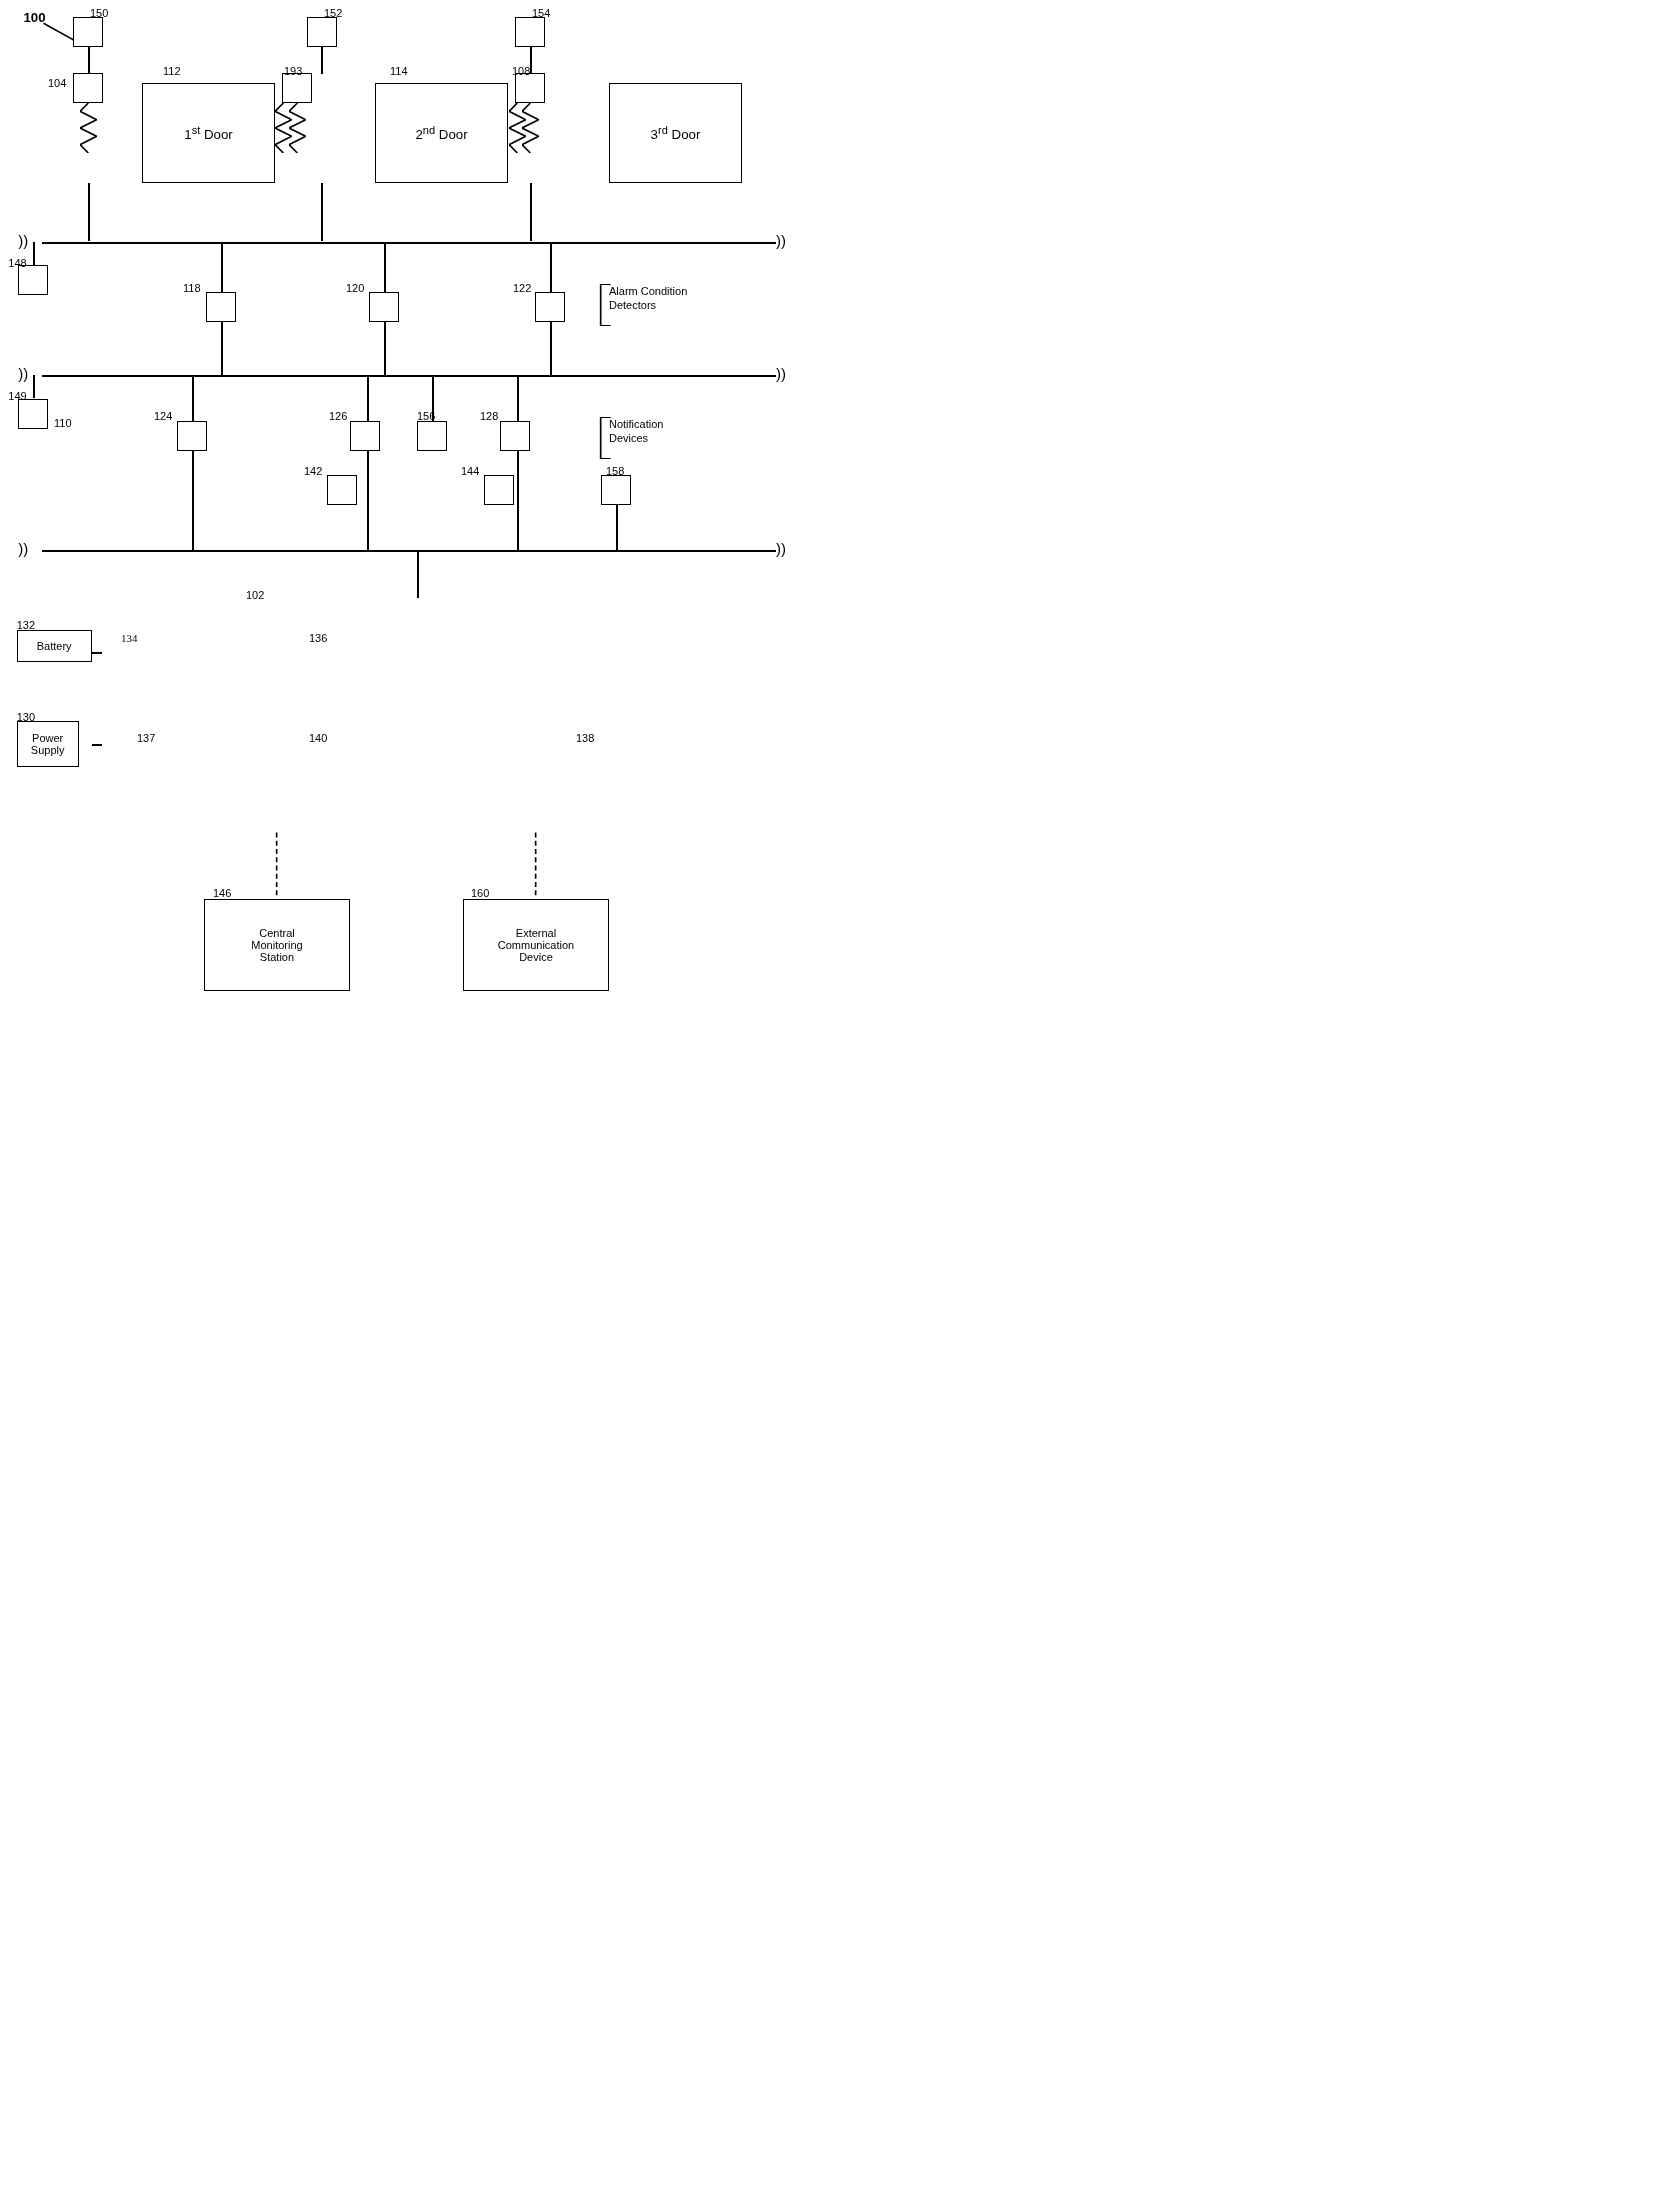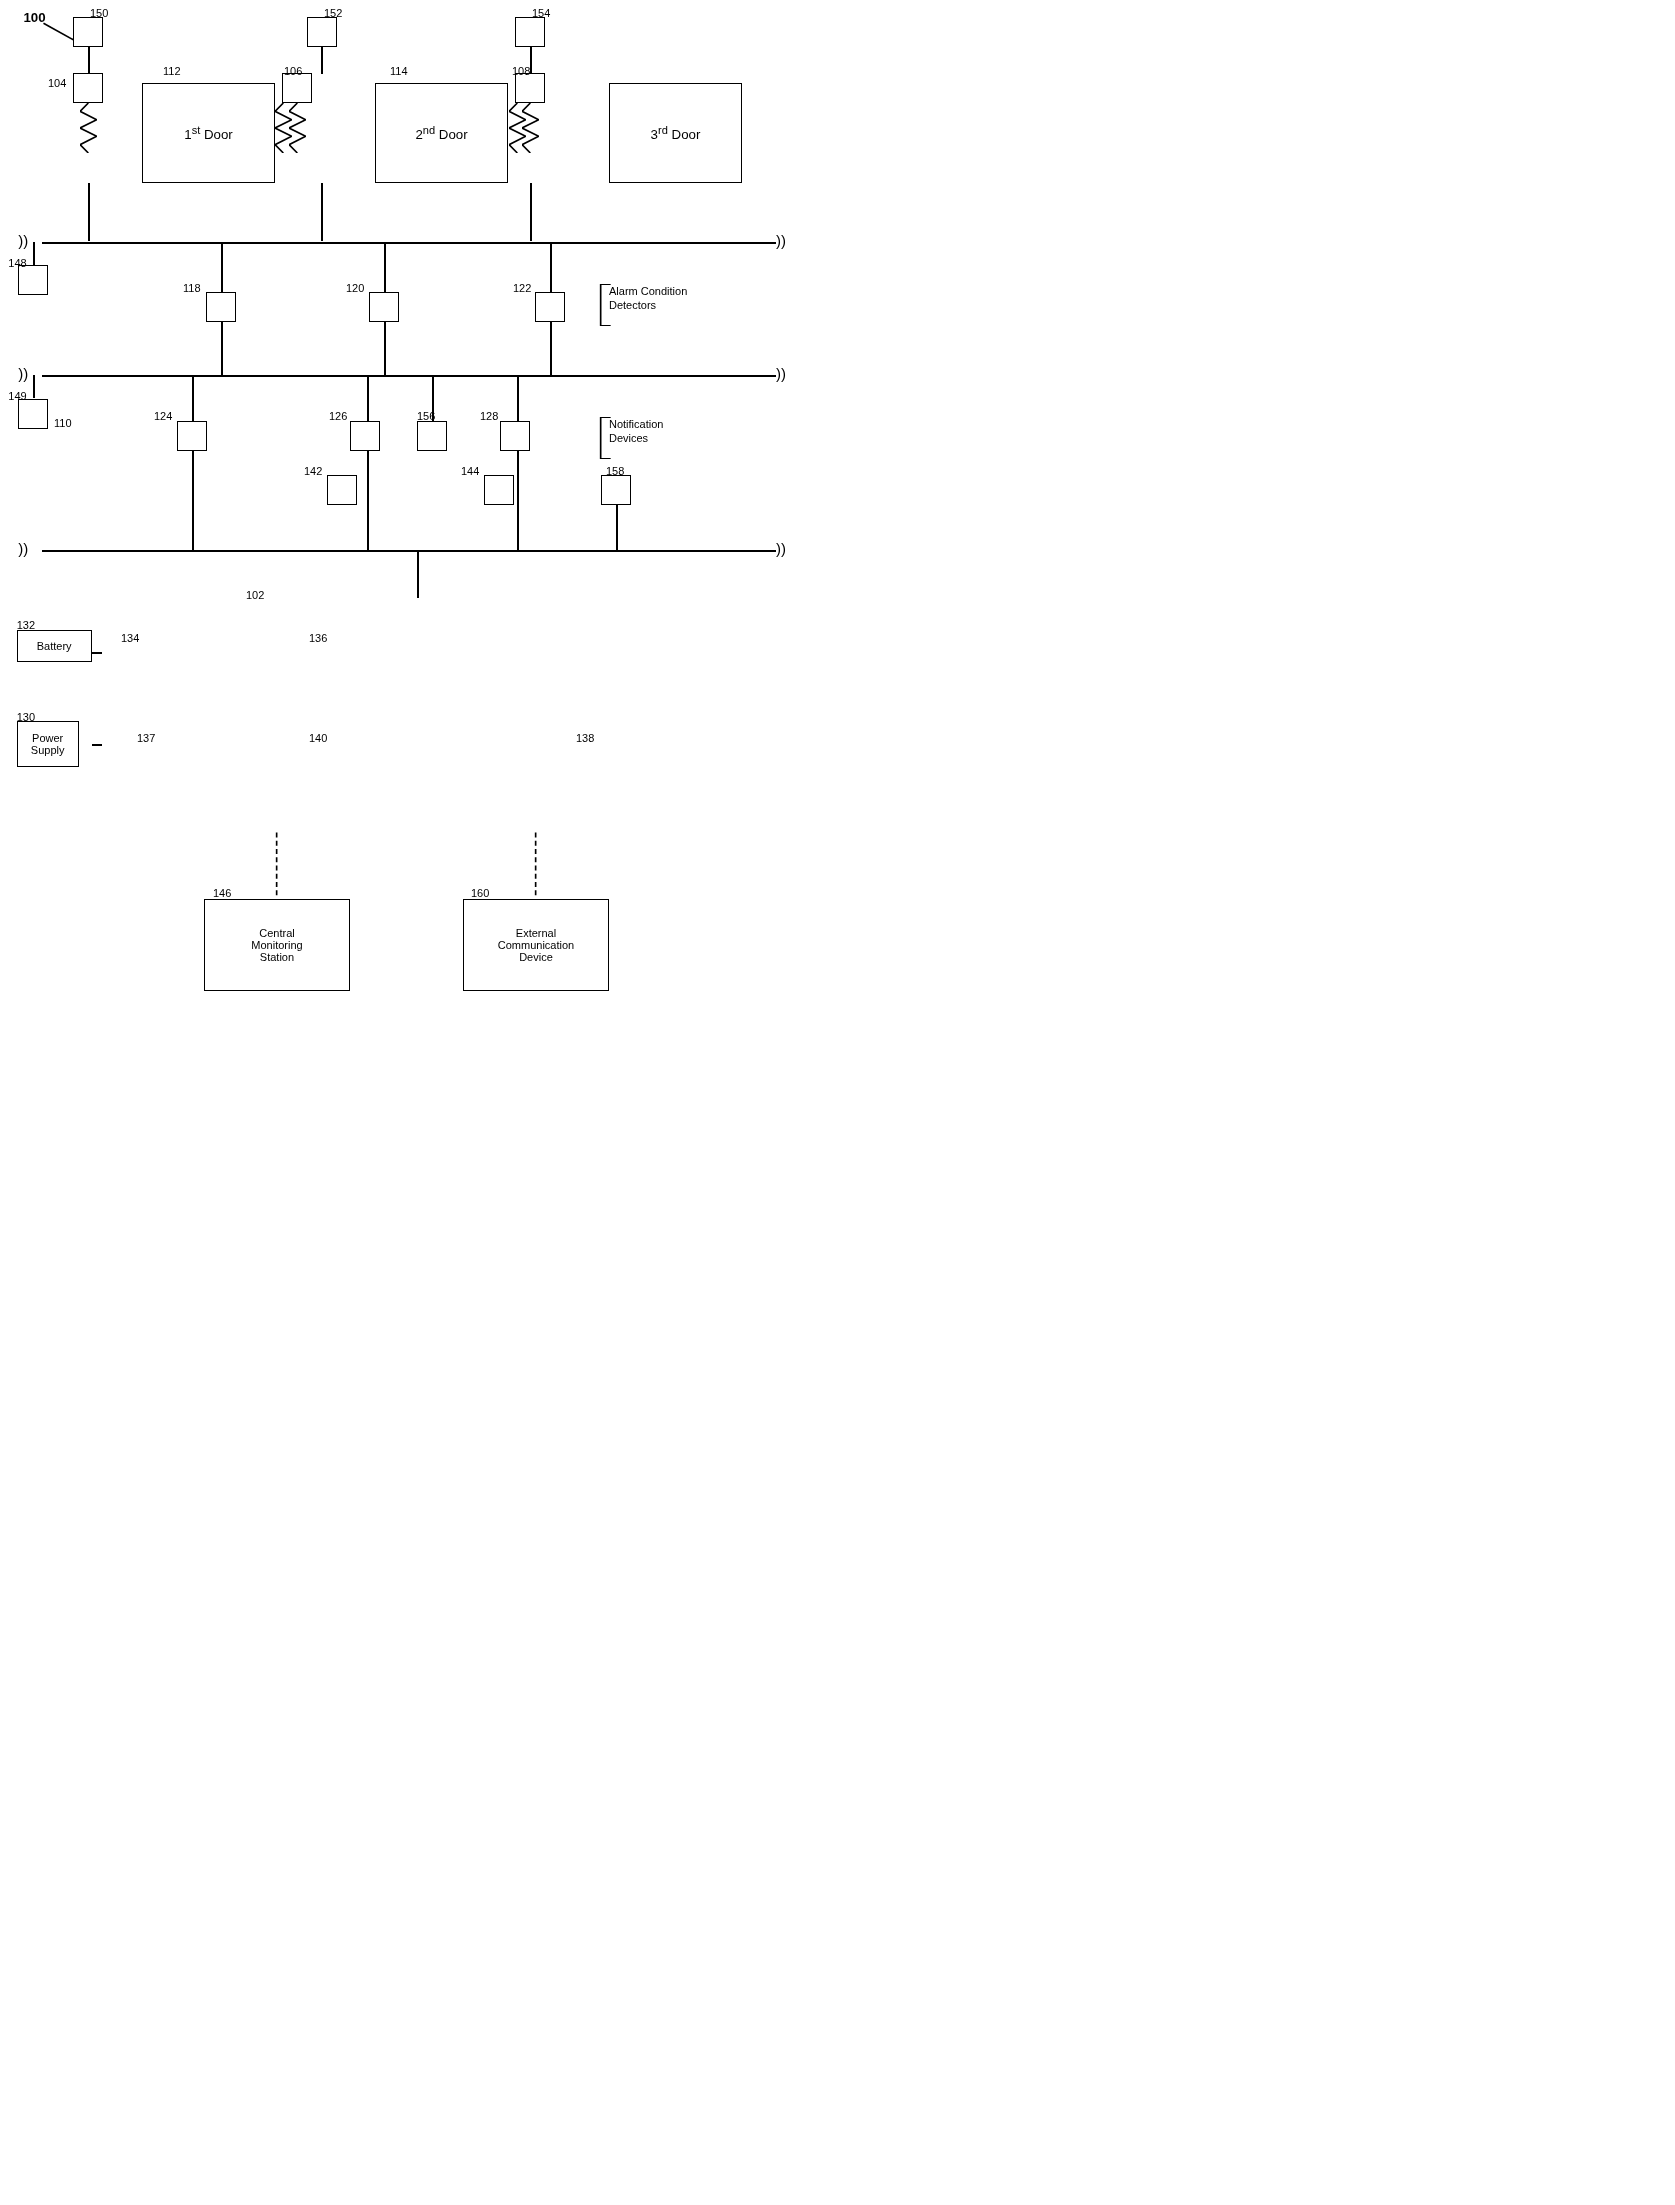--- a/index.html
+++ b/index.html
@@ -81,21 +81,21 @@
   <div class="box-small" style="left:307px; top:16.7px;"></div>
   <span class="label" style="left:324px; top:6.7px;">152</span>
 
   <div class="box-small" style="left:515px; top:16.7px;"></div>
   <span class="label" style="left:532px; top:6.7px;">154</span>
 
   <div class="box-small" style="left:73px; top:73px;"></div>
   <span class="label" style="left:48px; top:77px;">104</span>
 
   <div class="box-small" style="left:282px; top:73px;"></div>
-  <span class="label" style="left:284px; top:65px;">106</span>
+  <span class="label" style="left:284px; top:65px;">193</span>
 
   <div class="box-small" style="left:515px; top:73px;"></div>
   <span class="label" style="left:512px; top:65px;">108</span>
 
   <span class="label" style="left:163px; top:65px;">112</span>
 
   <span class="label" style="left:390px; top:65px;">114</span>
 
   <span class="label" style="left:616px; top:90px;">116</span>
 
@@ -222,21 +222,21 @@
   <div class="line-v" style="left:192px; top:451px; height:99px;"></div>
   <div class="line-v" style="left:367px; top:451px; height:99px;"></div>
   <div class="line-v" style="left:517px; top:451px; height:99px;"></div>
   <div class="line-v" style="left:616px; top:505px; height:45px;"></div>
 
   <div class="line-v" style="left:417px; top:550px; height:48px;"></div>
 
 
   <span class="label" style="left:246px; top:589px;">102</span>
 
-  <span class="label" style="left:121px; top:632px;">134</span>
+  <span class="label" style="left:121px; top:632px;font-family:Liberation Serif, serif;">134</span>
 
   <span class="label" style="left:309px; top:632px;">136</span>
 
   <span class="label" style="left:121px; top:732px;margin-left:16px;">137</span>
 
   <span class="label" style="left:309px; top:732px;">140</span>
 
   <span class="label" style="left:576px; top:732px;">138</span>
 
   <div class="box" style="left:16.7px; top:630px; width:75px; height:32px;">

